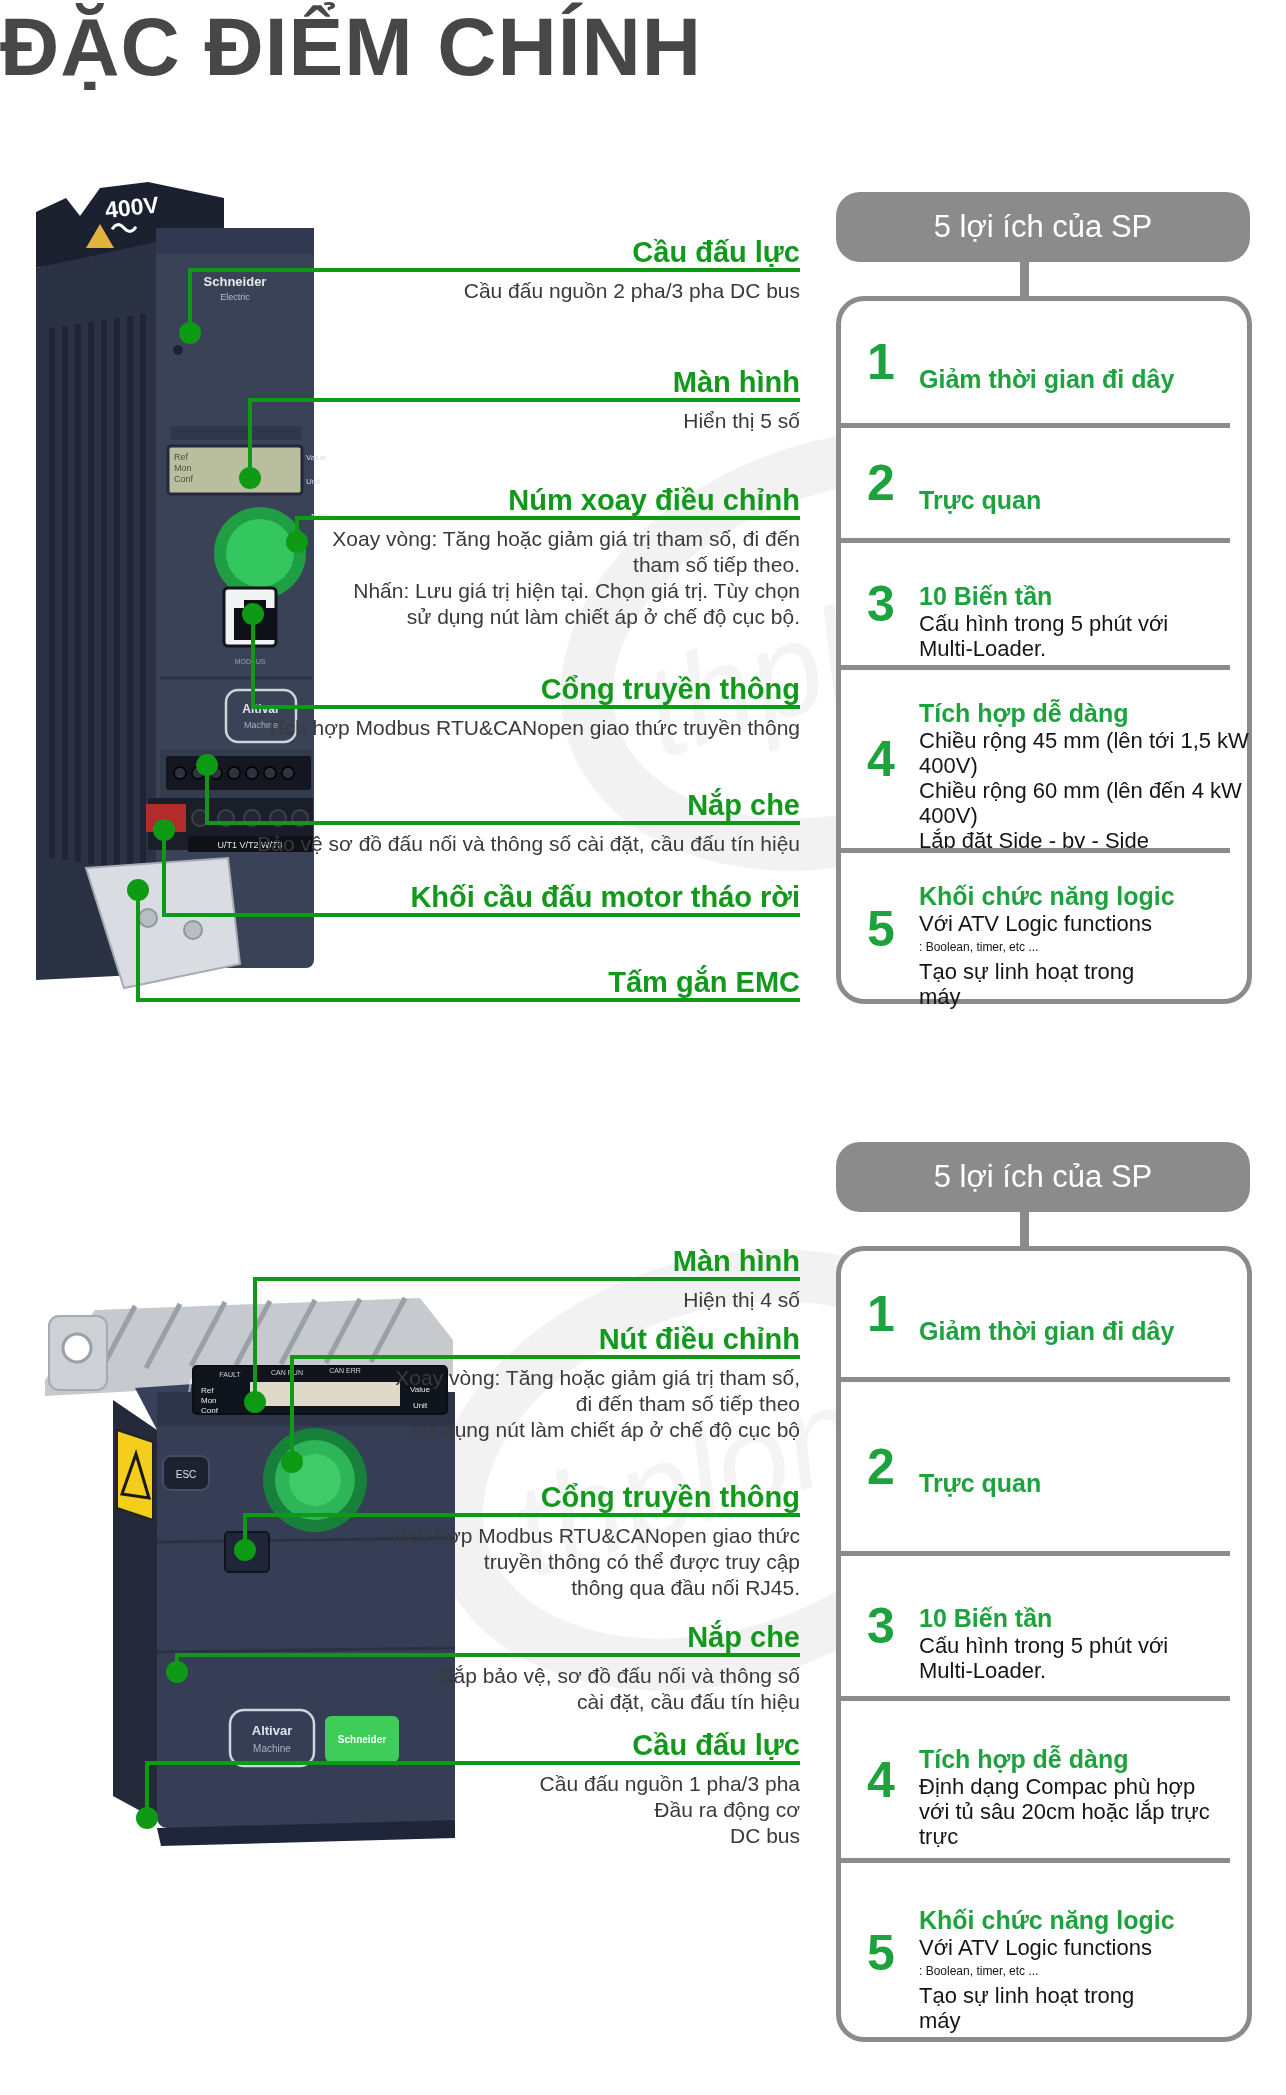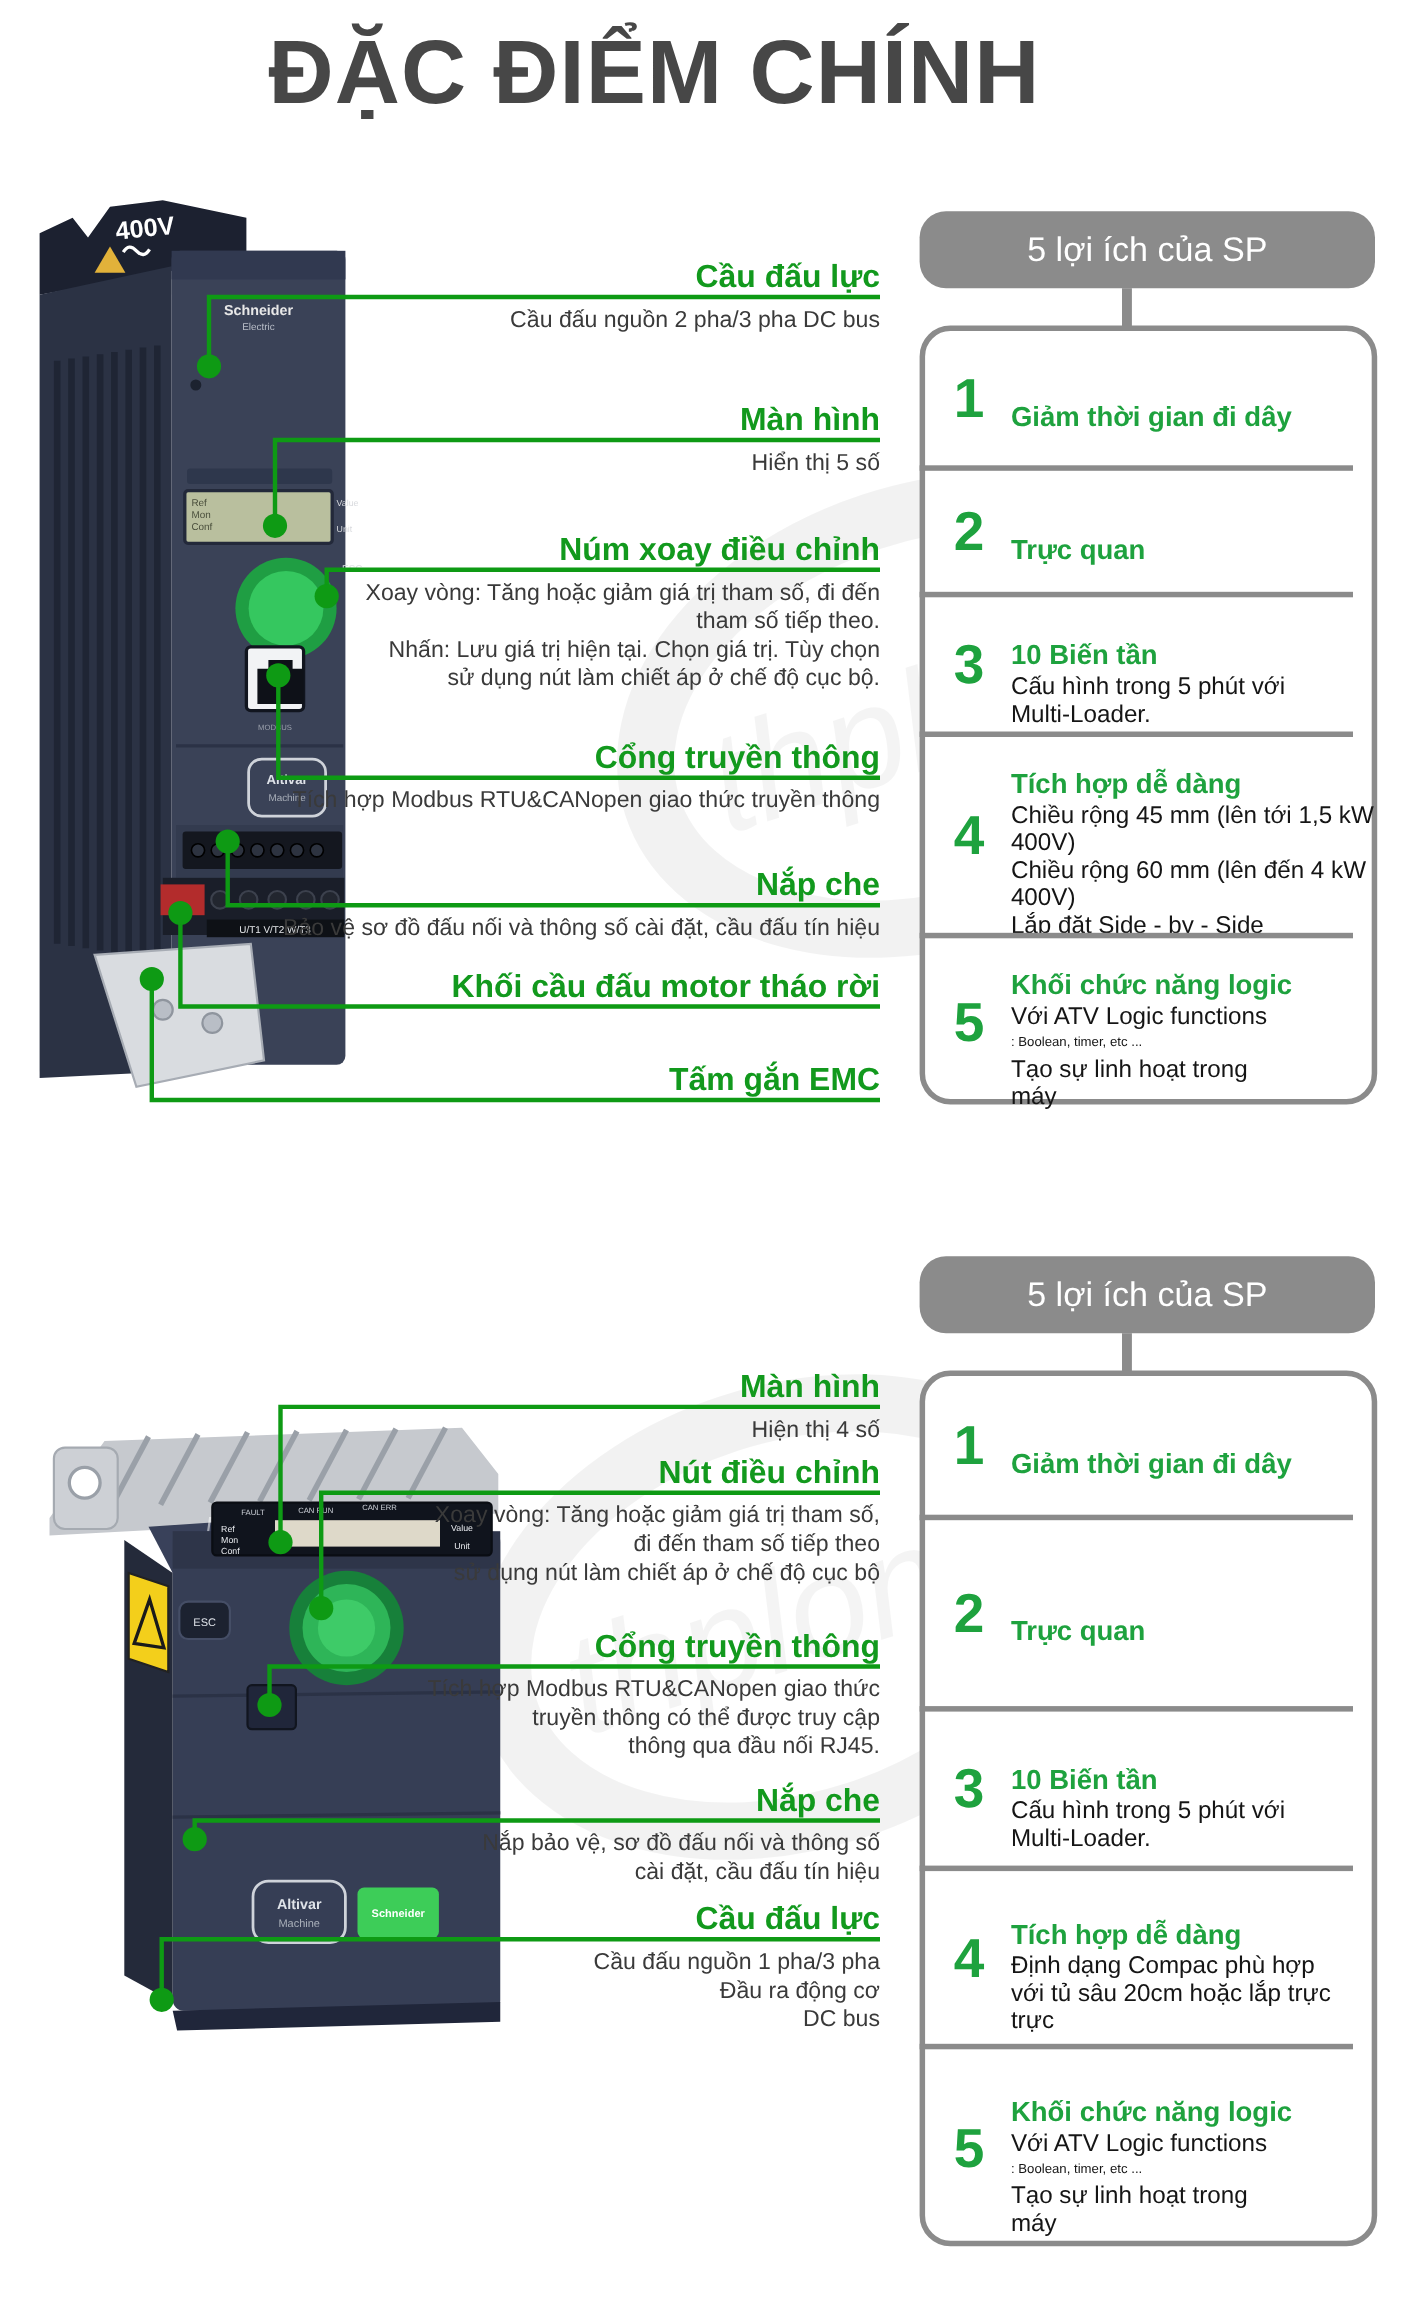--- a/index.html
+++ b/index.html
@@ -1,20 +1,20 @@
 <!DOCTYPE html>
 <html><head>
 <meta charset="utf-8">
 <style>
   html,body{margin:0;padding:0;background:#fff;}
   .canvas{position:relative;width:1286px;height:2095px;background:#fff;overflow:hidden;
           font-family:"Liberation Sans",sans-serif;}
   .layer{position:absolute;left:0;top:0;width:100%;height:100%;pointer-events:none;}
 
-  .page-title{position:absolute;left:0;top:20px;width:1190px;text-align:center;
+  .page-title{position:absolute;left:0;top:0;width:1190px;text-align:left;
       font-size:82px;font-weight:bold;color:#474747;letter-spacing:1px;}
 
   
   .co-head{position:absolute;right:486px;text-align:right;white-space:nowrap;
       font-size:29px;font-weight:bold;color:#12991d;line-height:32px;}
   .co-body{position:absolute;right:486px;text-align:right;color:#3a3a3a;}
   .co-line{font-size:21px;line-height:26px;white-space:nowrap;}
 
   
   .pill{position:absolute;width:414px;height:70px;background:#8b8b8b;border-radius:24px;

